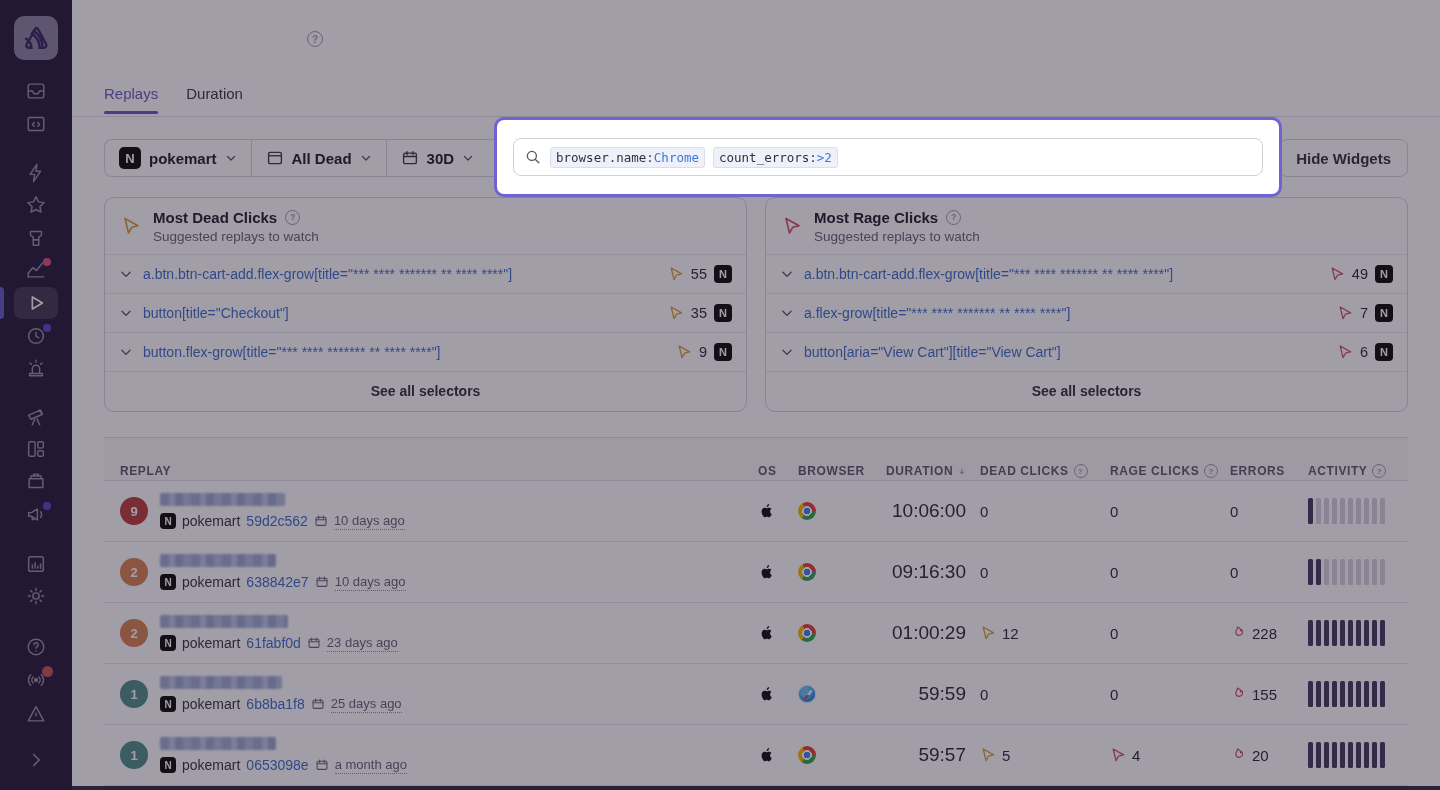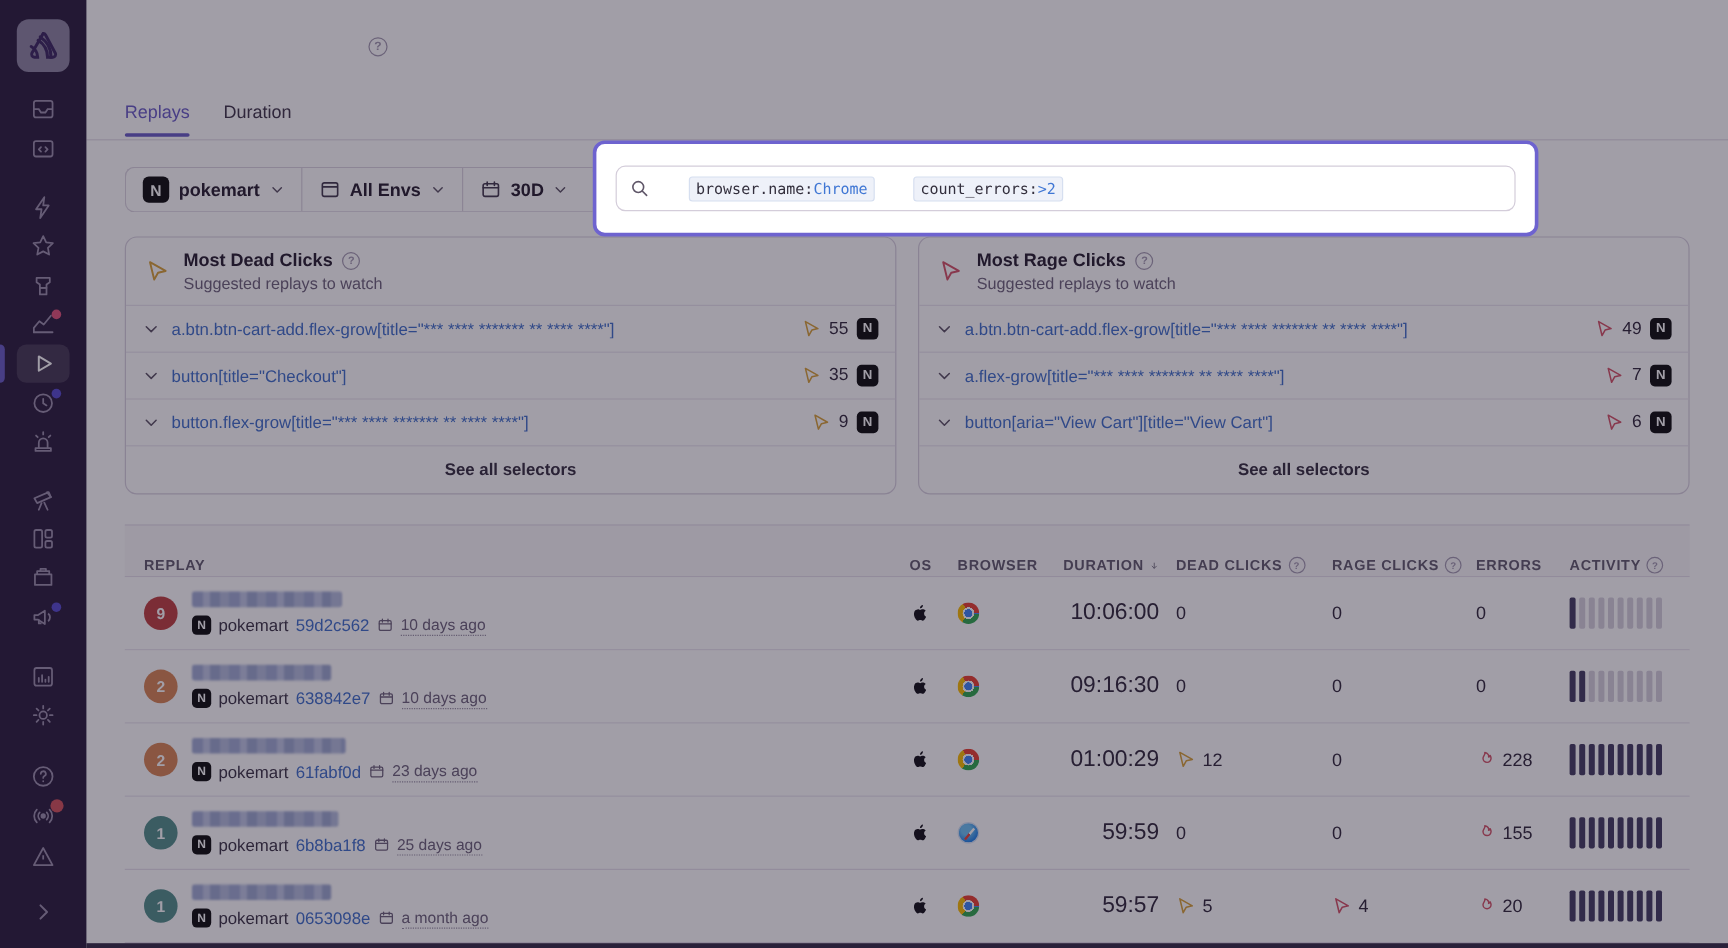--- a/index.html
+++ b/index.html
@@ -40,21 +40,21 @@
   .fg-ico svg, .chev svg { width:100%; height:100%; display:block; }
   .hide-widgets { position:absolute; right:32px; top:139px; height:38px; padding:0 16px; border:1px solid #d8d2de; border-radius:8px; background:#fff; font-size:15px; font-weight:600; color:#3e3446; display:flex; align-items:center; font-family:"Liberation Sans",sans-serif; }
 
   
   .dim-overlay { position:absolute; inset:0; background:rgba(21,12,34,.40); z-index:5; }
   .bottom-strip { position:absolute; left:72px; right:0; bottom:0; height:4px; background:#39304a; z-index:4; }
   .spotlight { position:absolute; left:494px; top:117px; width:788px; height:80px; background:#fff; border:3px solid #6e63cf; border-radius:10px; z-index:6; }
   .search-box { position:absolute; left:16px; right:16px; top:18px; height:38px; border:1px solid #d4cdda; border-radius:8px; display:flex; align-items:center; padding:0 10px; gap:8px; background:#fff; }
   .search-ico { width:18px; height:18px; color:#5f5668; flex:0 0 auto; }
   .search-ico svg { width:100%; height:100%; }
-  .chip { font-family:"DejaVu Sans Mono", monospace; font-size:12.5px; background:#eef1f9; border:1px solid #d6dff0; border-radius:3px; padding:2px 5px; white-space:nowrap;margin-left:24px; }
+  .chip { font-family:"DejaVu Sans Mono", monospace; font-size:12.5px; background:#eef1f9; border:1px solid #d6dff0; border-radius:3px; padding:2px 5px; white-space:nowrap; }
   .chip .k { color:#332f3d; }
   .chip .v { color:#4077d4; }
   .tour-tip { position:absolute; left:494px; top:196px; width:252px; height:61px; background:#6a5ec9; border-radius:12px; display:flex; align-items:center; justify-content:center; z-index:6; color:#fff; font-family:"DejaVu Sans Mono", monospace; font-size:21px; letter-spacing:1.5px; }
 
   
   .card { position:absolute; top:197px; width:643px; height:215px; border:1px solid #d9d2e0; border-radius:10px; background:#fff; }
   .card.dead { left:104px; } .card.rage { left:765px; }
   .card-head { height:56px; display:flex; align-items:center; gap:12px; padding:0 16px; }
   .card-head .ptr { width:20px; height:20px; flex:0 0 auto; }
   .card-title-row { display:flex; align-items:center; gap:8px; font-size:15px; font-weight:700; color:#2b2233;text-align:right; }
@@ -261,21 +261,21 @@
         </span>
     </div>
     <div class="fg-div"></div>
     <div class="fg-item">
       <span class="fg-ico">
           <svg viewBox="0 0 24 24" fill="none" stroke="currentColor" stroke-width="1.8">
             <rect x="3.5" y="4.5" width="17" height="15" rx="2"></rect>
             <path d="M3.5 9h17"></path>
           </svg>
         </span>
-      <span>All Envs</span>
+      <span>All Dead</span>
       <span class="chev">
           <svg viewBox="0 0 24 24" fill="none" stroke="currentColor" stroke-width="2.4" stroke-linecap="round" stroke-linejoin="round">
             <path d="m5 9 7 7 7-7"></path>
           </svg>
         </span>
     </div>
     <div class="fg-div"></div>
     <div class="fg-item">
       <span class="fg-ico">
           <svg viewBox="0 0 24 24" fill="none" stroke="currentColor" stroke-width="1.8" stroke-linecap="round">
@@ -284,20 +284,21 @@
           </svg>
         </span>
       <span>30D</span>
       <span class="chev">
           <svg viewBox="0 0 24 24" fill="none" stroke="currentColor" stroke-width="2.4" stroke-linecap="round" stroke-linejoin="round">
             <path d="m5 9 7 7 7-7"></path>
           </svg>
         </span>
     </div>
   </div>
+  <button class="hide-widgets">Hide Widgets</button>
 
   <section class="card dead">
     <div class="card-head">
       <span class="ptr gold">
           <svg viewBox="0 0 20 20" fill="none" stroke="currentColor" stroke-width="1.6" stroke-linejoin="round">
             <path d="M4 2.5 17 9.8l-6.3 1.5L7.5 17z"></path>
           </svg>
         </span>
       <div>
         <div class="card-title-row">

